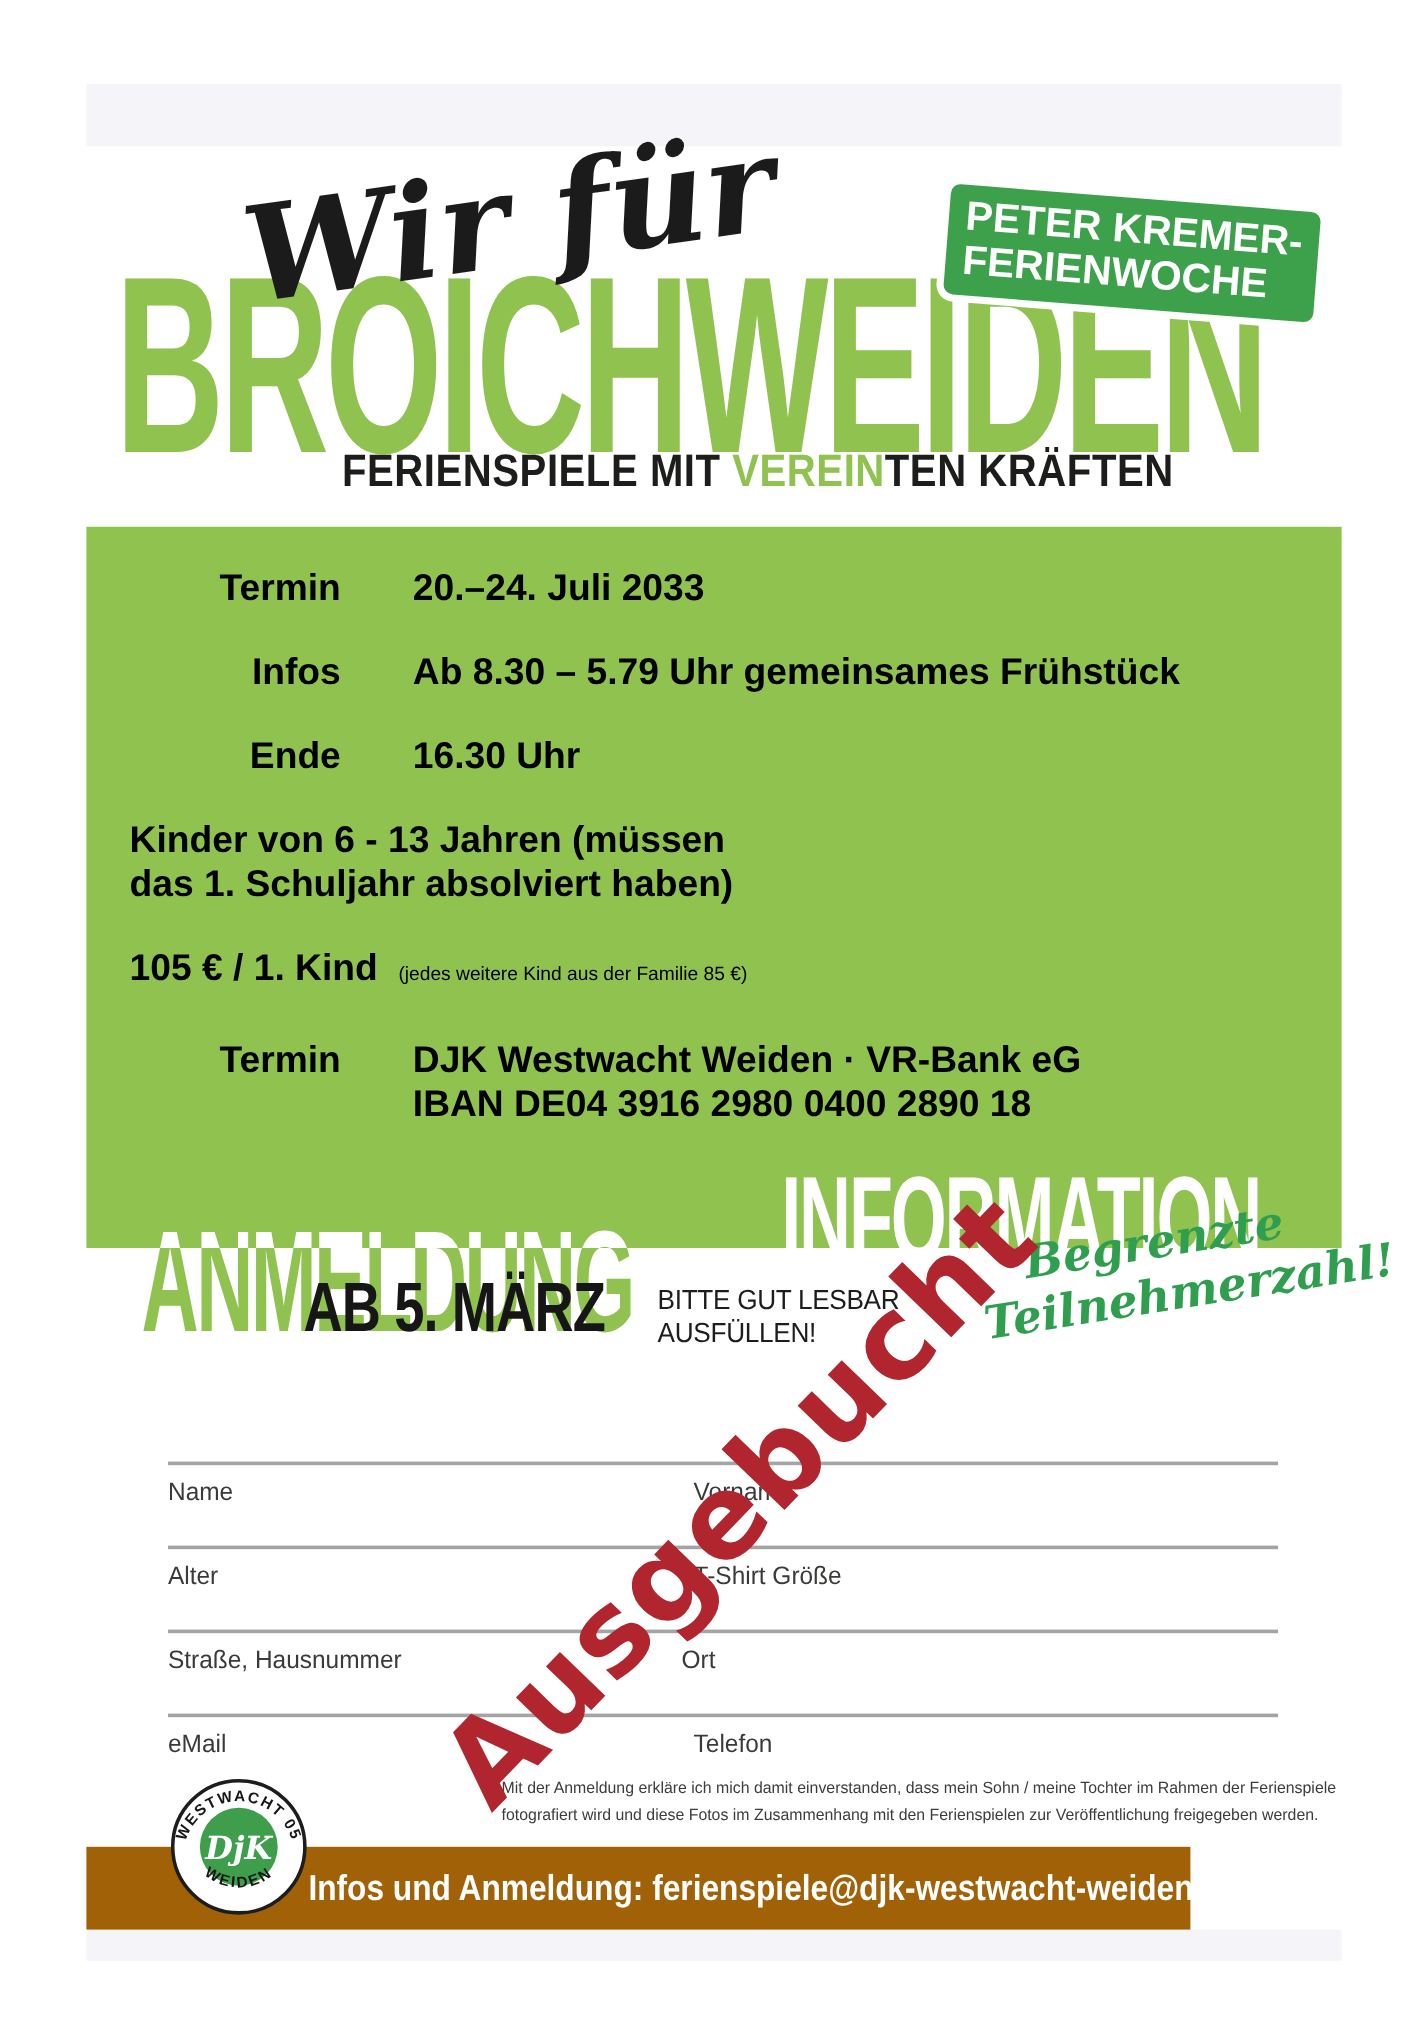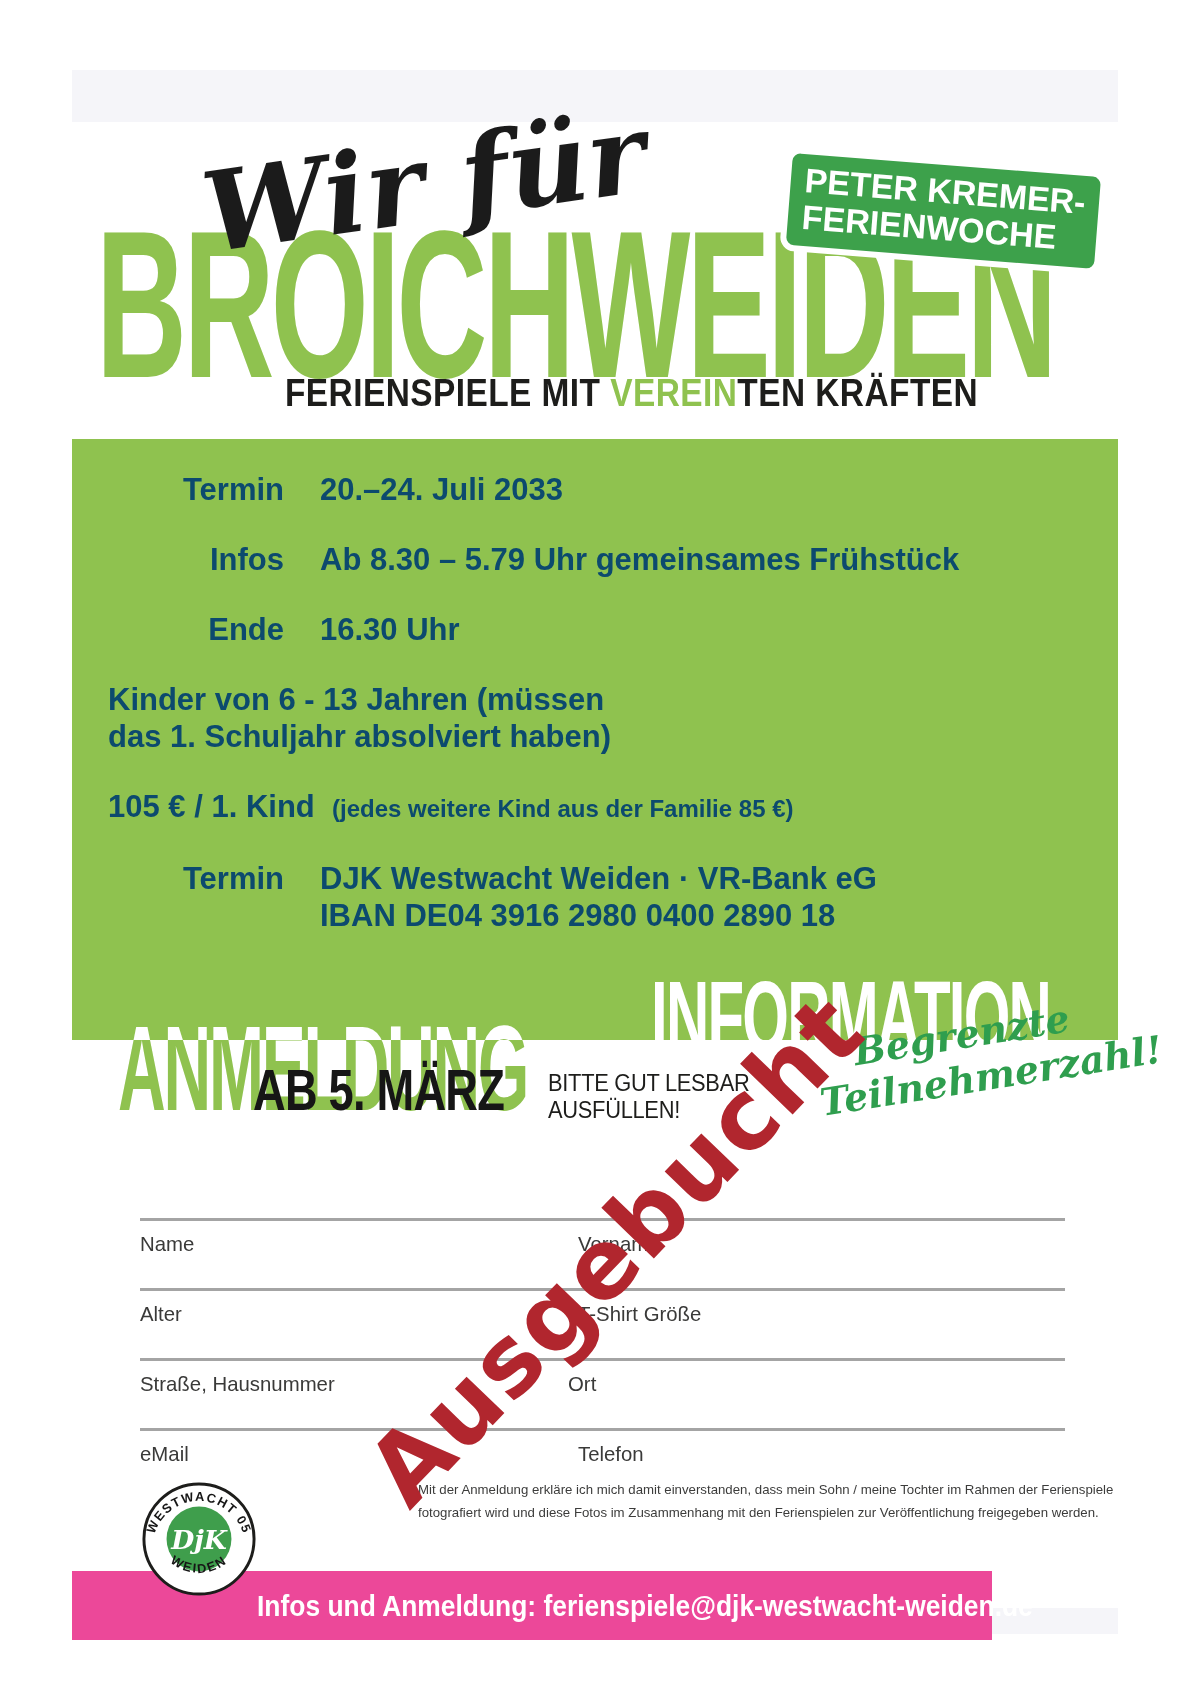--- a/index.html
+++ b/index.html
@@ -21,25 +21,25 @@
          box-shadow:0 0 0 6px #ffffff;transform:rotate(4.5deg);transform-origin:left top;
          z-index:20;white-space:nowrap;}
   .subtitle{position:absolute;left:285px;top:372px;font-size:38px;font-weight:bold;
             letter-spacing:0.5px;white-space:nowrap;transform:scaleX(0.88);
             transform-origin:left top;z-index:10;color:#1d1d1b;}
   .subtitle .hl{color:#8fc24f;}
 
   
   .info-box{position:absolute;left:72px;top:439px;width:1046px;height:601px;background:#8fc24f;
             overflow:hidden;z-index:5;padding-top:32px;box-sizing:border-box;}
-  .irow{display:flex;margin-bottom:33px;color:#0c4a6e;font-weight:bold;font-size:31px;line-height:37px;}
+  .irow{display:flex;margin-bottom:33px;color:#000000;font-weight:bold;font-size:31px;line-height:37px;gap:24px;}
   .irow .lbl{width:212px;text-align:right;flex:0 0 212px;}
   .irow .val{margin-left:36px;}
   .irow.extra{margin-top:12px;}
-  .val .small{font-size:24px;font-weight:bold;}
+  .val .small{font-size:16px;font-weight:normal;}
   .information{position:absolute;right:68px;bottom:-26px;font-size:100px;line-height:1;
                font-weight:bold;color:#ffffff;letter-spacing:-3px;white-space:nowrap;
                transform:scaleX(0.60);transform-origin:right bottom;}
 
   
   .anmeldung{position:absolute;left:118px;top:1008px;font-size:120px;line-height:1;font-weight:bold;
              letter-spacing:-4px;white-space:nowrap;transform:scaleX(0.55);
              transform-origin:left top;z-index:6;}
   .anmeldung.white{color:#ffffff;clip-path:inset(0 0 calc(100% - 32px) 0);}
   .anmeldung.green{color:#8fc24f;clip-path:inset(32px 0 0 0);}
@@ -61,22 +61,22 @@
   .stamp{position:absolute;left:285px;top:1195px;width:660px;text-align:center;font-size:96px;
          font-weight:bold;color:#b1262e;font-family:"DejaVu Sans",sans-serif;letter-spacing:2px;
          transform:rotate(-46deg);transform-origin:center center;z-index:40;white-space:nowrap;}
 
   
   .disclaimer{position:absolute;left:418px;top:1478px;font-size:13.5px;line-height:23px;
               color:#3c3c3b;z-index:3;white-space:nowrap;transform:scaleX(0.98);
               transform-origin:left top;}
 
   
-  .footer-bar{position:absolute;left:72px;top:1539px;width:920px;height:69px;background:#ec4899;
-              z-index:15;margin-top:32px;}
+  .footer-bar{position:absolute;left:72px;top:1539px;width:920px;height:69px;background:#a16207;
+              z-index:15;}
   .footer-text{position:absolute;left:185px;top:0;height:69px;line-height:69px;color:#ffffff;
                font-weight:bold;font-size:30px;white-space:nowrap;transform:scaleX(0.88);
                transform-origin:left top;}
   .logo{position:absolute;left:140px;top:1480px;width:118px;height:118px;z-index:50;}
 </style>
 </head>
 <body>
 
 <div class="canvas">
 

